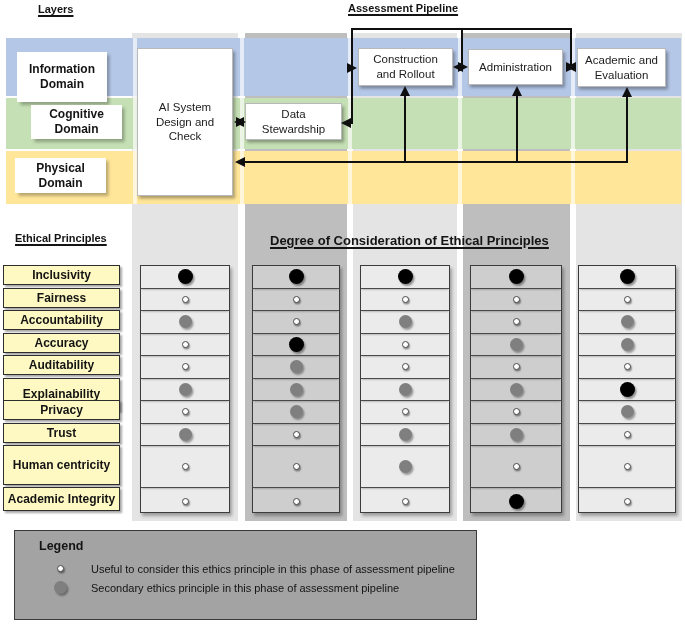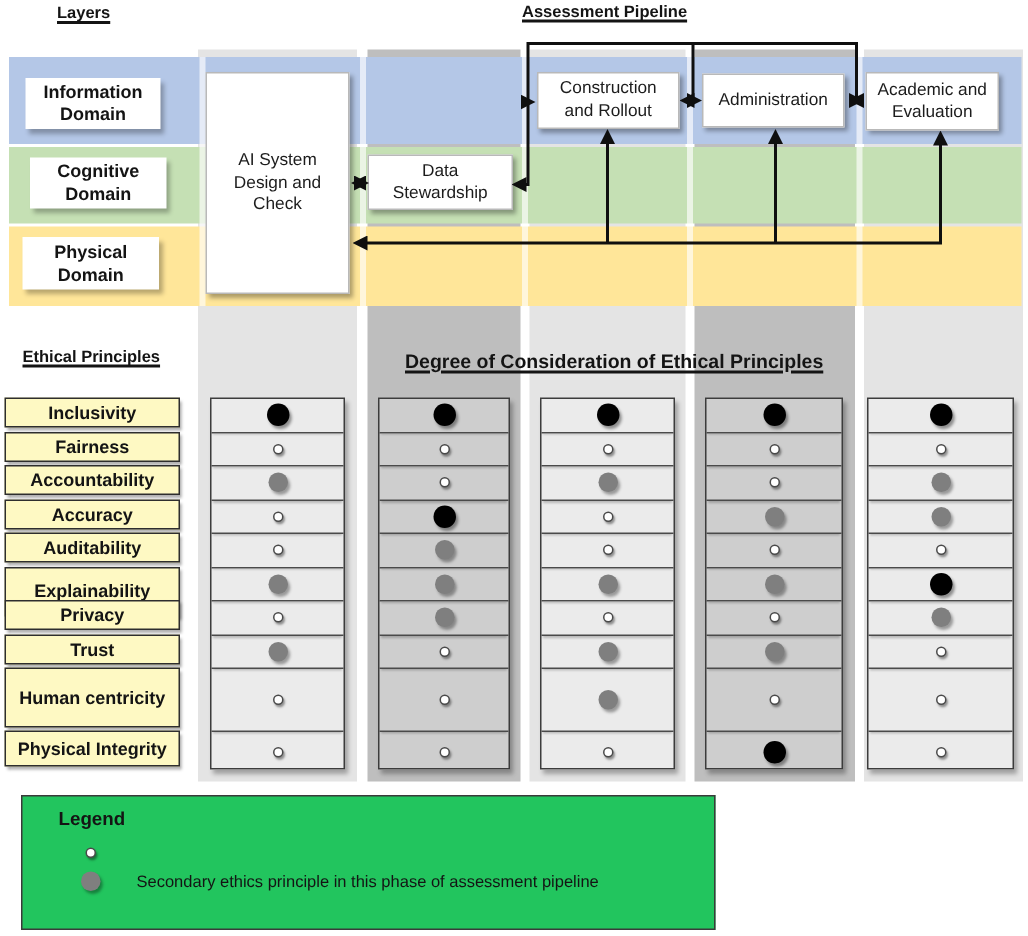--- a/index.html
+++ b/index.html
@@ -51,21 +51,21 @@
     border-bottom:1px solid #4a4a4a; box-sizing:border-box;
     box-shadow:0 2px 1.5px -1px rgba(0,0,0,0.22);
   }
   .matrix-cell:last-child{border-bottom:none; box-shadow:none;}
   .dot{border-radius:50%;}
   .dot-primary{width:15px;height:15px;background:var(--dot-primary);box-shadow:1.5px 2px 2px rgba(0,0,0,0.4);}
   .dot-secondary{width:13px;height:13px;background:var(--dot-secondary);box-shadow:1.5px 2px 2px rgba(0,0,0,0.35);}
   .dot-useful{width:7px;height:7px;box-sizing:border-box;background:#fff;border:1.5px solid var(--dot-useful-border);box-shadow:1px 1.5px 1.5px rgba(0,0,0,0.4);}
   
   .legend-box{
-    position:absolute; background:#22c55e; border:1.5px solid #3a3a3a; box-sizing:border-box;
+    position:absolute; background:#a3a3a3; border:1.5px solid #3a3a3a; box-sizing:border-box;
   }
   .legend-title{font-weight:bold; font-size:12.5px; margin:8px 0 6px 24px;}
   .legend-item{display:flex; align-items:center; height:19px;}
   .legend-dot-slot{width:34px; padding-left:28px; display:flex; align-items:center; justify-content:center;}
   .legend-text{font-size:11px; margin-left:14px; white-space:nowrap;}
 </style>
 </head>
 <body>
 
 <div id="stage">
@@ -83,22 +83,22 @@
       <div class="band" style="top: 151px; height: 53px; background: rgb(255, 230, 153);"></div>
     </div>
   <div id="gaplines">
       <div class="gapline" style="left: 133px;"></div>
       <div class="gapline" style="left: 240px;"></div>
       <div class="gapline" style="left: 348px;"></div>
       <div class="gapline" style="left: 458px;"></div>
       <div class="gapline" style="left: 571px;"></div>
     </div>
   <div id="domain-labels">
-      <div class="domain-box" style="left: 17px; top: 52px; width: 90px; height: 34px;">Information Domain</div>
-      <div class="domain-box" style="left: 20px; top: 105px; width: 91px; height: 34px;">Cognitive Domain</div>
+      <div class="domain-box" style="left: 17px; top: 52px; width: 90px; height: 50px;">Information Domain</div>
+      <div class="domain-box" style="left: 31px; top: 105px; width: 91px; height: 34px;">Cognitive Domain</div>
       <div class="domain-box" style="left: 15px; top: 158px; width: 91px; height: 35px;">Physical Domain</div>
     </div>
 
   <div class="pipe-box" id="ai-box" style="left:137px;top:48px;width:96px;height:148px;">
     <span>AI System Design and Check</span>
   </div>
   <div class="pipe-box" id="data-box" style="left:245px;top:103px;width:97px;height:37px;">
     <span style="width:72px">Data Stewardship</span>
   </div>
   <div id="stage-boxes">
@@ -154,21 +154,21 @@
       <div class="row-label-wrap" style="top: 400px; height: 35px;">
         <div class="row-label" style="height: 20px;">Privacy</div>
       </div>
       <div class="row-label-wrap" style="top: 422.5px; height: 22.5px;">
         <div class="row-label" style="height: 20px;">Trust</div>
       </div>
       <div class="row-label-wrap" style="top: 445px; height: 42px;">
         <div class="row-label" style="height: 39.5px;">Human centricity</div>
       </div>
       <div class="row-label-wrap" style="top: 487px; height: 26px;">
-        <div class="row-label" style="height: 23.5px;">Physical Integrity</div>
+        <div class="row-label" style="height: 23.5px;">Academic Integrity</div>
       </div>
       <div class="matrix-col" style="left: 140px; top: 265px; width: 90px; height: 248px;">
         <div class="matrix-cell" style="height: 22.5px;">
           <div class="dot dot-primary"></div>
         </div>
         <div class="matrix-cell" style="height: 22.5px;">
           <div class="dot dot-useful"></div>
         </div>
         <div class="matrix-cell" style="height: 22.5px;">
           <div class="dot dot-secondary"></div>
@@ -325,20 +325,21 @@
       </div>
     </div>
 
   <div class="legend-box" style="left:14px;top:530px;width:463px;height:90px;">
     <div class="legend-title">Legend</div>
     <div id="legend-items">
         <div class="legend-item">
           <div class="legend-dot-slot">
             <div class="dot dot-useful"></div>
           </div>
+          <div class="legend-text">Useful to consider this ethics principle in this phase of assessment pipeline</div>
         </div>
         <div class="legend-item">
           <div class="legend-dot-slot">
             <div class="dot dot-secondary"></div>
           </div>
           <div class="legend-text">Secondary ethics principle in this phase of assessment pipeline</div>
         </div>
       </div>
   </div>
 

